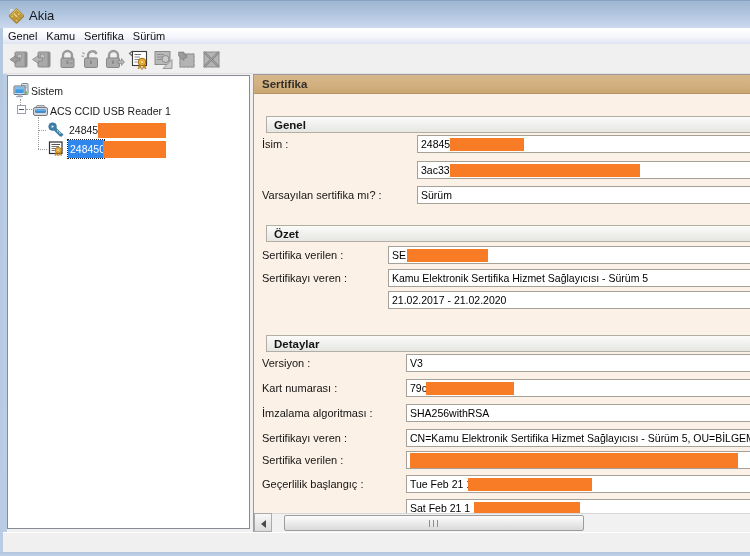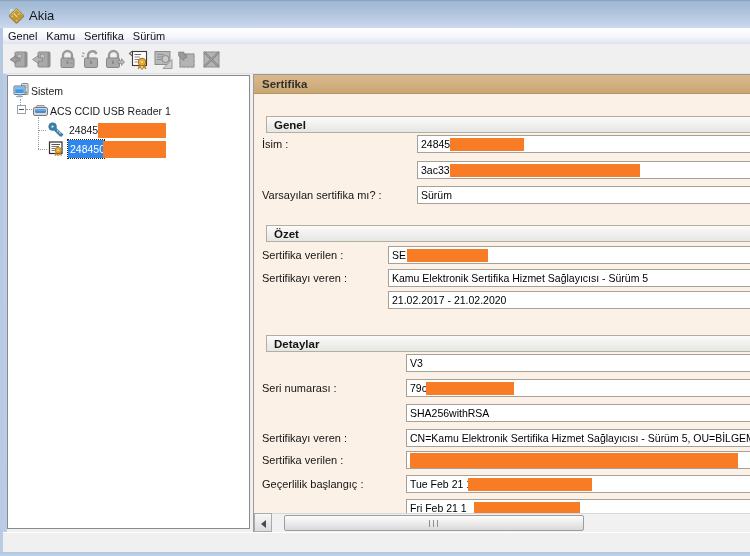--- a/index.html
+++ b/index.html
@@ -291,43 +291,45 @@
         <div class="field-label" style="width: 134px;">Sertifikayı veren : </div>
         <div class="field-input" style="left: 134px;"><span>Kamu Elektronik Sertifika Hizmet Sağlayıcısı - Sürüm 5</span></div>
       </div>
       <div class="form-row" style="top: 216px;">
         <div class="field-input" style="left: 134px;"><span>21.02.2017 - 21.02.2020</span></div>
       </div>
       <div class="section-header" style="top: 260px;">
         <div class="section-title">Detaylar</div>
       </div>
       <div class="form-row" style="top: 279px;">
+        <div class="field-label" style="width: 152px;">Versiyon : </div>
         <div class="field-input" style="left: 152px;"><span>V3</span></div>
       </div>
       <div class="form-row" style="top: 303.5px;">
-        <div class="field-label" style="width: 152px;">Seri numarası : </div>
+        <div class="field-label" style="width: 152px;">Kart numarası : </div>
         <div class="field-input" style="left: 152px;"><span>79c</span><div class="redaction" style="left: 19px; width: 88px;"></div></div>
       </div>
       <div class="form-row" style="top: 328.5px;">
+        <div class="field-label" style="width: 152px;">İmzalama algoritması : </div>
         <div class="field-input" style="left: 152px;"><span>SHA256withRSA</span></div>
       </div>
       <div class="form-row" style="top: 353.5px;">
         <div class="field-label" style="width: 152px;">Sertifikayı veren : </div>
         <div class="field-input" style="left: 152px;"><span>CN=Kamu Elektronik Sertifika Hizmet Sağlayıcısı - Sürüm 5, OU=BİLGEM,</span></div>
       </div>
       <div class="form-row" style="top: 376px;">
         <div class="field-label" style="width: 152px;">Sertifika verilen : </div>
         <div class="field-input" style="left: 152px;"><span></span><div class="redaction tall" style="left: 3px; width: 328px;"></div></div>
       </div>
       <div class="form-row" style="top: 400px;">
         <div class="field-label" style="width: 152px;">Geçerlilik başlangıç : </div>
         <div class="field-input" style="left: 152px;"><span>Tue Feb 21 1</span><div class="redaction" style="left: 61px; width: 124px;"></div></div>
       </div>
       <div class="form-row" style="top: 423.5px;">
-        <div class="field-input" style="left: 152px;"><span>Fri Feb 21 1</span><div class="redaction" style="left: 67px; width: 106px;"></div></div>
+        <div class="field-input" style="left: 152px;"><span>Sat Feb 21 1</span><div class="redaction" style="left: 67px; width: 106px;"></div></div>
       </div>
     </div>
   <div id="horizontal-scrollbar">
     <div id="scrollbar-track">
       <div id="scrollbar-thumb">
         <div id="scrollbar-grip"></div>
       </div>
     </div>
     <div id="scroll-left-button">
       <div id="scroll-left-arrow"></div>

